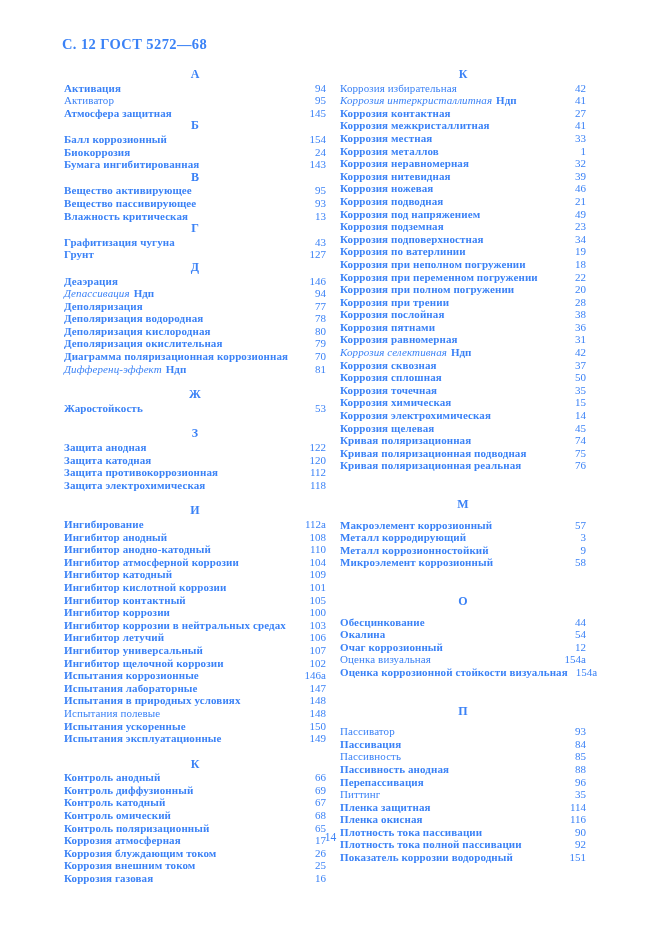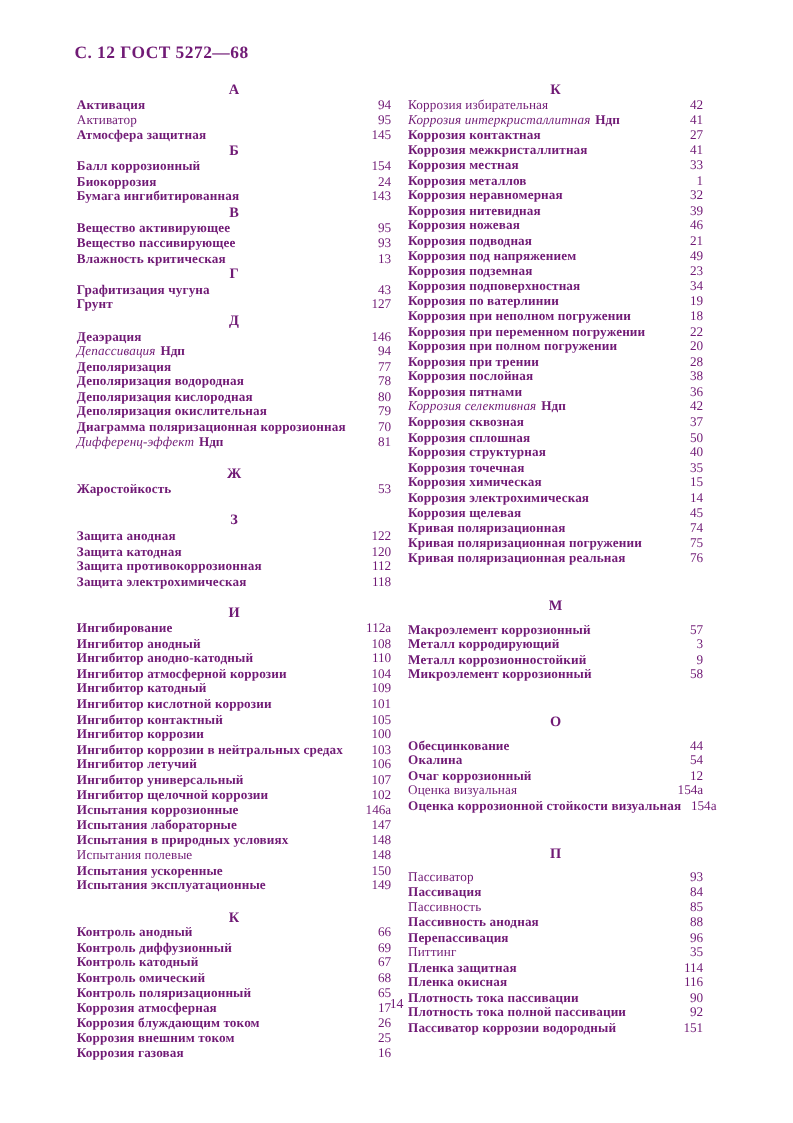--- a/index.html
+++ b/index.html
@@ -6,21 +6,21 @@
     margin: 0;
     padding: 0;
     background: #e8e8e8;
   }
   .page {
     position: relative;
     width: 661px;
     height: 936px;
     background: #ffffff;
     font-family: "Liberation Serif", "DejaVu Serif", serif;
-    color: #701a75;
+    color: #3b82f6;
     overflow: hidden;
     box-sizing: border-box;
   }
   .running-header {
     position: absolute;
     top: 36px;
     left: 62px;
     font-size: 14.5px;
     font-weight: bold;
     letter-spacing: 0.4px;
@@ -396,58 +396,58 @@
           </div>
           <div class="row">
             <span class="term bold">Коррозия послойная</span>
             <span class="num">38</span>
           </div>
           <div class="row">
             <span class="term bold">Коррозия пятнами</span>
             <span class="num">36</span>
           </div>
           <div class="row">
+            <span class="term bold">Коррозия равномерная</span>
+            <span class="num">31</span>
+          </div>
+          <div class="row">
             <span class="term italic">Коррозия селективная</span>
             <span class="tail">Ндп</span>
             <span class="num">42</span>
           </div>
           <div class="row">
             <span class="term bold">Коррозия сквозная</span>
             <span class="num">37</span>
           </div>
           <div class="row">
             <span class="term bold">Коррозия сплошная</span>
             <span class="num">50</span>
           </div>
           <div class="row">
-            <span class="term bold">Коррозия структурная</span>
-            <span class="num">40</span>
-          </div>
-          <div class="row">
             <span class="term bold">Коррозия точечная</span>
             <span class="num">35</span>
           </div>
           <div class="row">
             <span class="term bold">Коррозия химическая</span>
             <span class="num">15</span>
           </div>
           <div class="row">
             <span class="term bold">Коррозия электрохимическая</span>
             <span class="num">14</span>
           </div>
           <div class="row">
             <span class="term bold">Коррозия щелевая</span>
             <span class="num">45</span>
           </div>
           <div class="row">
             <span class="term bold">Кривая поляризационная</span>
             <span class="num">74</span>
           </div>
           <div class="row">
-            <span class="term bold">Кривая поляризационная погружении</span>
+            <span class="term bold">Кривая поляризационная подводная</span>
             <span class="num">75</span>
           </div>
           <div class="row">
             <span class="term bold">Кривая поляризационная реальная</span>
             <span class="num">76</span>
           </div>
         </div>
         <div class="section gap-l">
           <div class="letter">М</div>
           <div class="row">
@@ -526,21 +526,21 @@
           </div>
           <div class="row">
             <span class="term bold">Плотность тока пассивации</span>
             <span class="num">90</span>
           </div>
           <div class="row">
             <span class="term bold">Плотность тока полной пассивации</span>
             <span class="num">92</span>
           </div>
           <div class="row">
-            <span class="term bold">Пассиватор коррозии водородный</span>
+            <span class="term bold">Показатель коррозии водородный</span>
             <span class="num">151</span>
           </div>
         </div>
       </div>
   </div>
 
   <div class="page-number">14</div>
 </div>
 
 </body></html>

